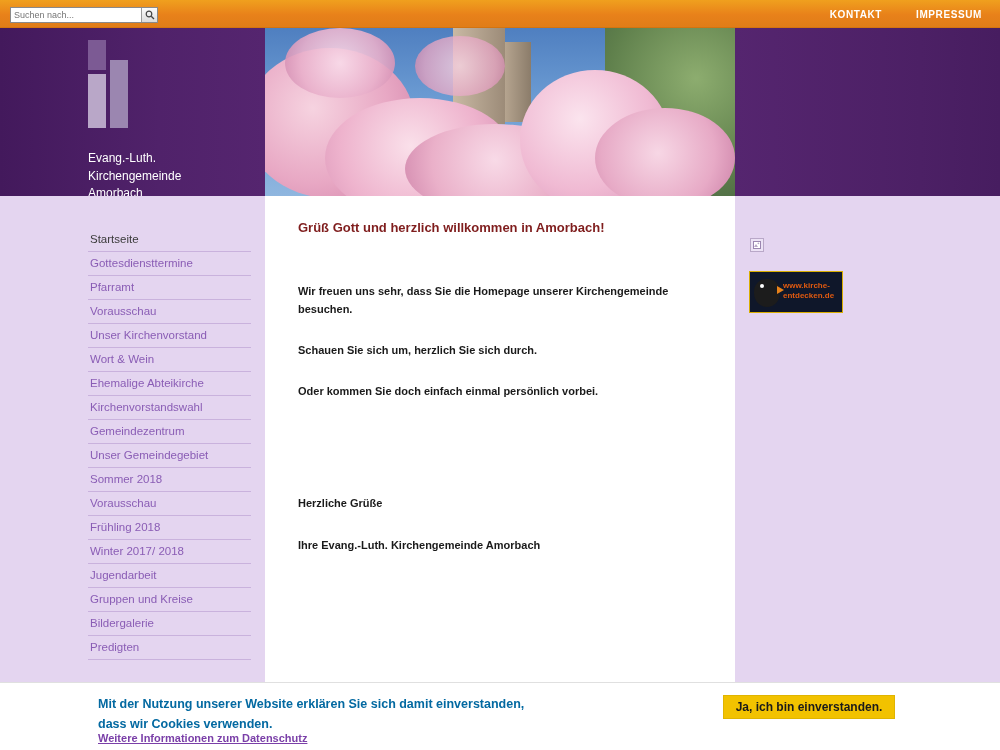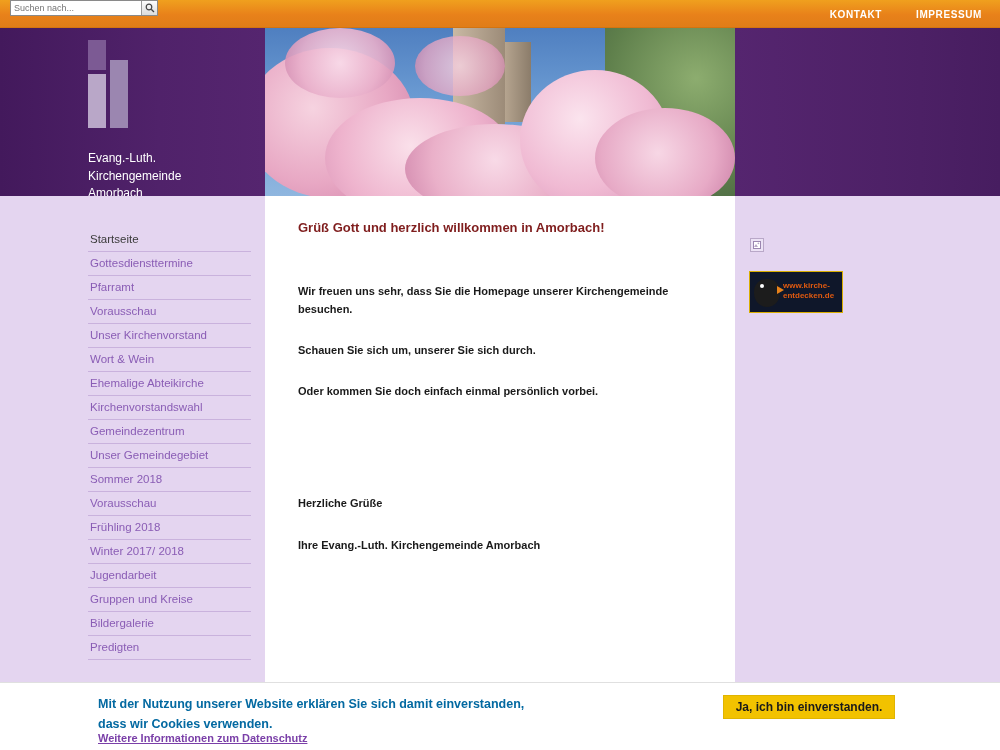--- a/index.html
+++ b/index.html
@@ -17,21 +17,21 @@
   }
 
   
   .topbar {
     position: absolute; left: 0; top: 0;
     width: 1000px; height: 28px;
     background: linear-gradient(to bottom, #f0a01e 0%, #e8811a 55%, #e07d18 100%);
     border-bottom: 1px solid #d4740f;
   }
   .search-wrap {
-    position: absolute; left: 10px; top: 0;
+    position: absolute; left: 10px; top: 7px;
     display: flex; align-items: stretch;
     border: 1px solid #8a8a8a;
     background: #ffffff;
     height: 16px;
   }
   .search-input {
     width: 130px; height: 14px;
     border: 0; outline: 0; margin: 0; padding: 0 3px;
     font-family: "Liberation Sans", sans-serif;
     font-size: 9px; color: #555;
@@ -288,21 +288,21 @@
       <a class="nav-item" href="#">Winter 2017/ 2018</a>
       <a class="nav-item" href="#">Jugendarbeit</a>
       <a class="nav-item" href="#">Gruppen und Kreise</a>
       <a class="nav-item" href="#">Bildergalerie</a>
       <a class="nav-item" href="#">Predigten</a>
     </nav>
 
     <div class="main">
       <h1 class="page-title">Grüß Gott und herzlich willkommen in Amorbach!</h1>
       <p class="para">Wir freuen uns sehr, dass Sie die Homepage unserer Kirchengemeinde besuchen.</p>
-      <p class="para">Schauen Sie sich um, unserer Sie sich durch.</p>
+      <p class="para">Schauen Sie sich um, herzlich Sie sich durch.</p>
       <p class="para gap">Oder kommen Sie doch einfach einmal persönlich vorbei.</p>
       <p class="para tight">Herzliche Grüße</p>
       <p class="para">Ihre Evang.-Luth. Kirchengemeinde Amorbach</p>
     </div>
 
     <div class="right-col">
       <div class="broken-img">
         <svg width="8" height="8" viewBox="0 0 8 8">
           <rect x="0.5" y="0.5" width="7" height="7" fill="#fff" stroke="#9b86b0"></rect>
           <path d="M1 6 L3 3 L5 6 Z" fill="#b9a8c8"></path>

